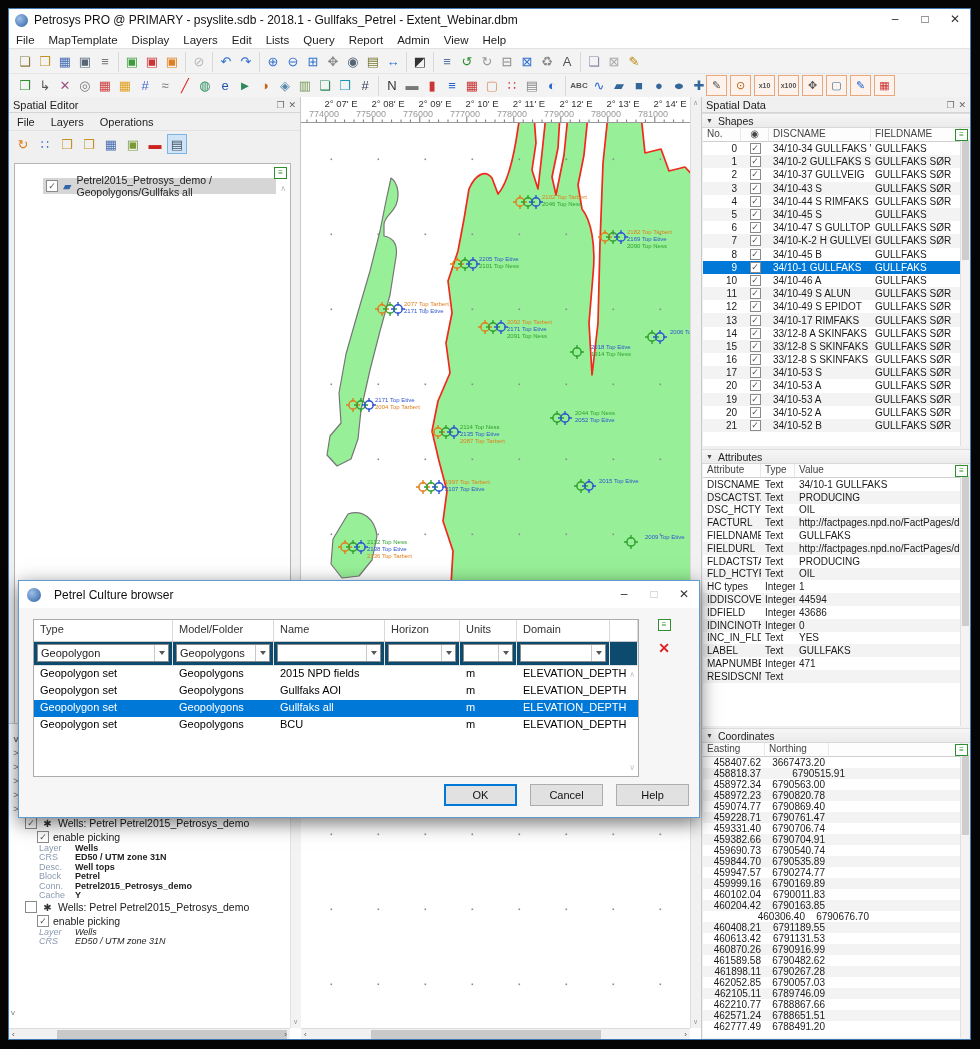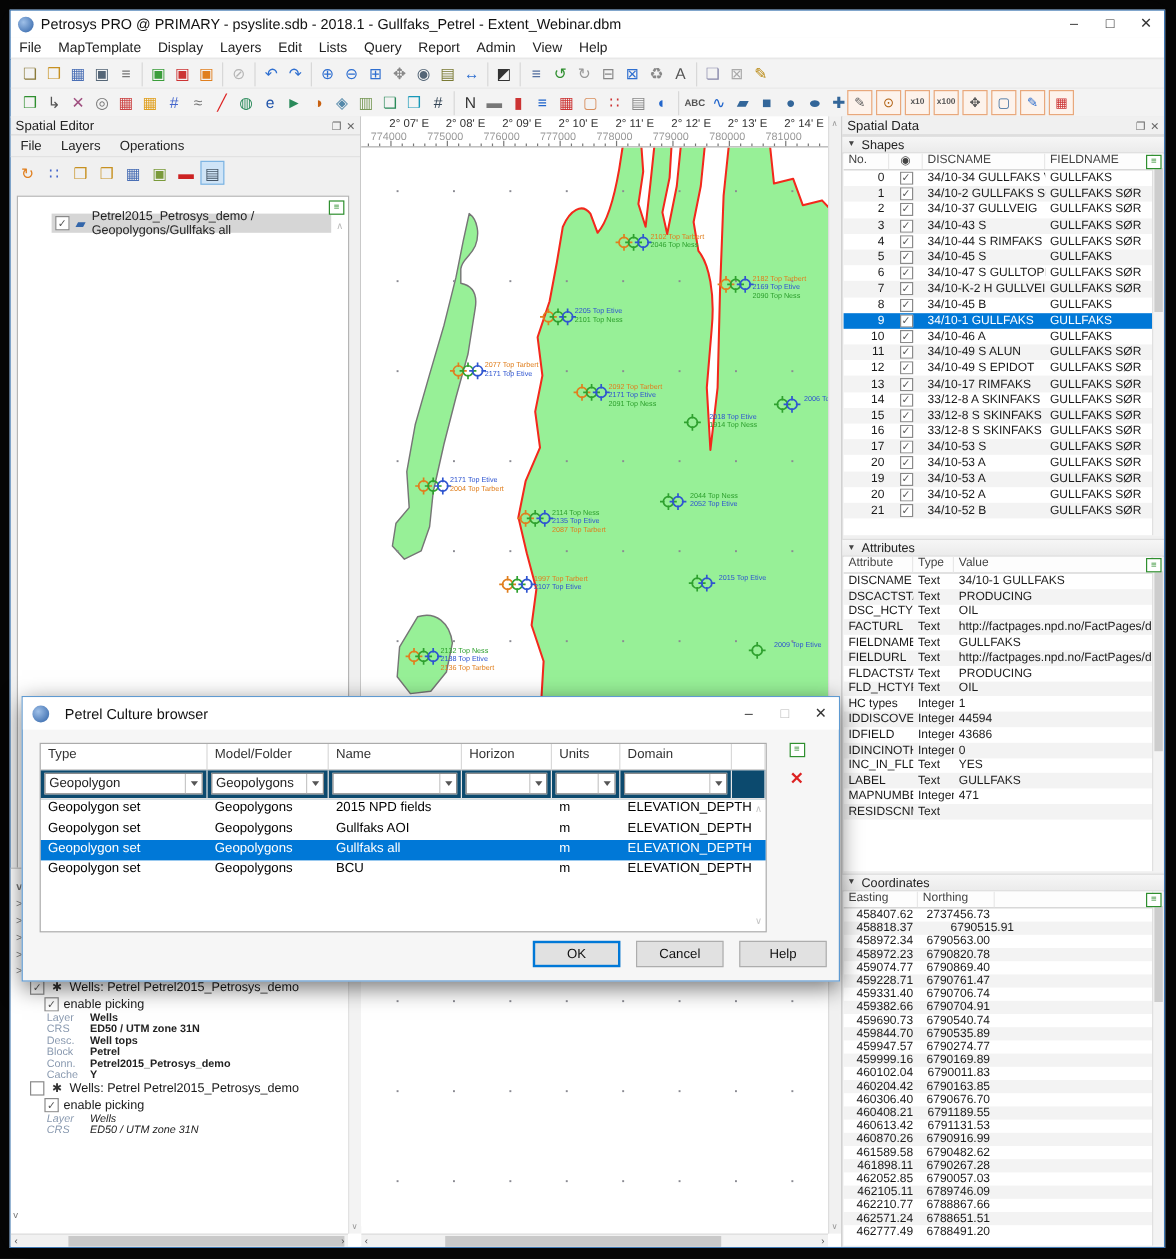--- a/index.html
+++ b/index.html
@@ -895,21 +895,21 @@
         <span class="table-icon gicon" data-name="table-options-icon">≡</span>
         <div class="gscroll" data-name="coordinates-scrollbar">
             <div class="gthumb" style="top:12px;height:80px;"></div>
           </div>
       <div class="gcols ghead" data-name="coordinates-header-row" style="display: grid; grid-template-columns: 62px 64px 1fr; margin-right: 9px;">
             <div data-name="column-header">Easting</div>
             <div data-name="column-header">Northing</div>
           </div>
           <div class="grow" data-name="table-row" style="display: grid; grid-template-columns: 62px 64px 1fr; height: 11px; margin-right: 9px;">
             <div class="num" data-name="easting-cell">458407.62</div>
-            <div class="num" data-name="northing-cell">2737456.73</div>
+            <div class="num" data-name="northing-cell">3667473.20</div>
             <div data-name="spacer-cell"></div>
           </div>
           <div class="grow alt" data-name="table-row" style="display: grid; grid-template-columns: 62px 64px 1fr; height: 11px; margin-right: 9px; gap: 20px;">
             <div class="num" data-name="easting-cell">458818.37</div>
             <div class="num" data-name="northing-cell">6790515.91</div>
             <div data-name="spacer-cell"></div>
           </div>
           <div class="grow" data-name="table-row" style="display: grid; grid-template-columns: 62px 64px 1fr; height: 11px; margin-right: 9px;">
             <div class="num" data-name="easting-cell">458972.34</div>
             <div class="num" data-name="northing-cell">6790563.00</div>
@@ -963,21 +963,21 @@
           <div class="grow" data-name="table-row" style="display: grid; grid-template-columns: 62px 64px 1fr; height: 11px; margin-right: 9px;">
             <div class="num" data-name="easting-cell">460102.04</div>
             <div class="num" data-name="northing-cell">6790011.83</div>
             <div data-name="spacer-cell"></div>
           </div>
           <div class="grow alt" data-name="table-row" style="display: grid; grid-template-columns: 62px 64px 1fr; height: 11px; margin-right: 9px;">
             <div class="num" data-name="easting-cell">460204.42</div>
             <div class="num" data-name="northing-cell">6790163.85</div>
             <div data-name="spacer-cell"></div>
           </div>
-          <div class="grow" data-name="table-row" style="display: grid; grid-template-columns: 62px 64px 1fr; height: 11px; margin-right: 9px;">
+          <div class="grow" data-name="table-row" style="display: grid; grid-template-columns: 62px 64px 1fr; height: 11px; margin-right: 9px; padding-left: 44px;">
             <div class="num" data-name="easting-cell">460306.40</div>
             <div class="num" data-name="northing-cell">6790676.70</div>
             <div data-name="spacer-cell"></div>
           </div>
           <div class="grow alt" data-name="table-row" style="display: grid; grid-template-columns: 62px 64px 1fr; height: 11px; margin-right: 9px;">
             <div class="num" data-name="easting-cell">460408.21</div>
             <div class="num" data-name="northing-cell">6791189.55</div>
             <div data-name="spacer-cell"></div>
           </div>
           <div class="grow" data-name="table-row" style="display: grid; grid-template-columns: 62px 64px 1fr; height: 11px; margin-right: 9px;">

